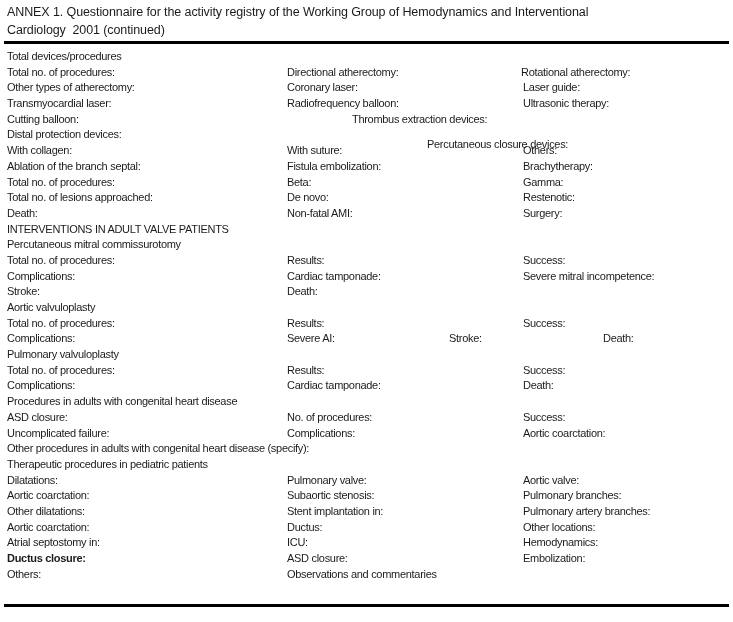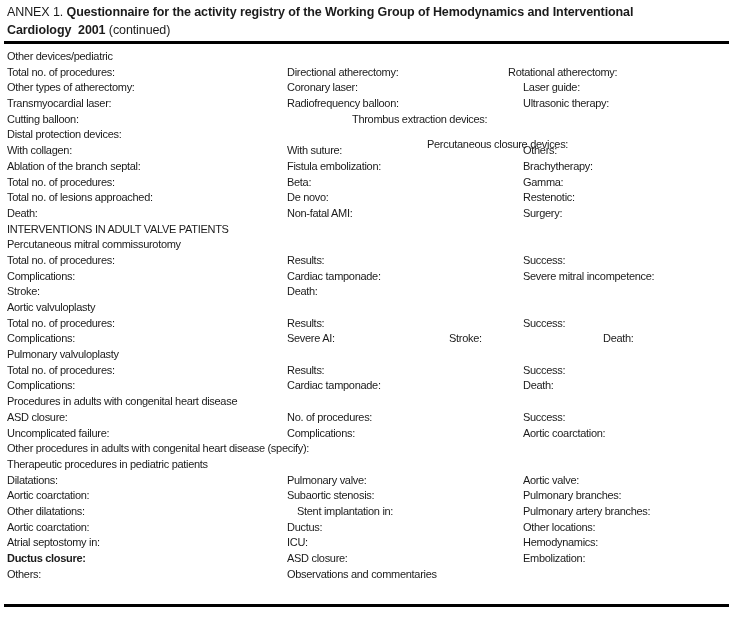--- a/index.html
+++ b/index.html
@@ -8,21 +8,21 @@
     width:733px; height:622px;
     background:#ffffff;
     font-family:"Liberation Sans", sans-serif;
     color:#1b1b1b;
     overflow:hidden;
   }
   .header {
     position:absolute; left:7px; top:4px; width:722px;
     font-size:12.5px; line-height:17.5px; letter-spacing:-0.1px;
   }
-  .header .bold { font-weight:bold;margin-top:44px; }
+  .header .bold { font-weight:normal;margin-top:44px; }
   .header .pre { white-space:pre; }
   .rule {
     position:absolute; left:4px; width:725px; height:3px; background:#000000;
   }
   .rule-top { top:41px; }
   .rule-bottom { top:604px; }
   .form-body {
     position:absolute; left:0; top:49px; width:733px;
   }
   .row { position:relative; height:15.7px; }
@@ -40,26 +40,26 @@
     <span>ANNEX 1.</span>
     <span class="bold">Questionnaire for the activity registry of the Working Group of Hemodynamics and Interventional</span><br>
     <span class="bold pre">Cardiology  2001</span>
     <span>(continued)</span>
   </div>
 
   <div class="rule rule-top"></div>
 
   <div class="form-body">
       <div class="row">
-        <span style="left: 7px;">Other devices/pediatric</span>
+        <span style="left: 7px;">Total devices/procedures</span>
       </div>
       <div class="row">
         <span style="left: 7px;">Total no. of procedures:</span>
         <span style="left: 287px;">Directional atherectomy:</span>
-        <span style="left: 508px;">Rotational atherectomy:</span>
+        <span style="left: 521px;">Rotational atherectomy:</span>
       </div>
       <div class="row">
         <span style="left: 7px;">Other types of atherectomy:</span>
         <span style="left: 287px;">Coronary laser:</span>
         <span style="left: 523px;">Laser guide:</span>
       </div>
       <div class="row">
         <span style="left: 7px;">Transmyocardial laser:</span>
         <span style="left: 287px;">Radiofrequency balloon:</span>
         <span style="left: 523px;">Ultrasonic therapy:</span>
@@ -168,21 +168,21 @@
         <span style="left: 287px;">Pulmonary valve:</span>
         <span style="left: 523px;">Aortic valve:</span>
       </div>
       <div class="row">
         <span style="left: 7px;">Aortic coarctation:</span>
         <span style="left: 287px;">Subaortic stenosis:</span>
         <span style="left: 523px;">Pulmonary branches:</span>
       </div>
       <div class="row">
         <span style="left: 7px;">Other dilatations:</span>
-        <span style="left: 297px;">Stent implantation in:</span>
+        <span style="left: 287px;">Stent implantation in:</span>
         <span style="left: 523px;">Pulmonary artery branches:</span>
       </div>
       <div class="row">
         <span style="left: 7px;">Aortic coarctation:</span>
         <span style="left: 287px;">Ductus:</span>
         <span style="left: 523px;">Other locations:</span>
       </div>
       <div class="row">
         <span style="left: 7px;">Atrial septostomy in:</span>
         <span style="left: 287px;">ICU:</span>

